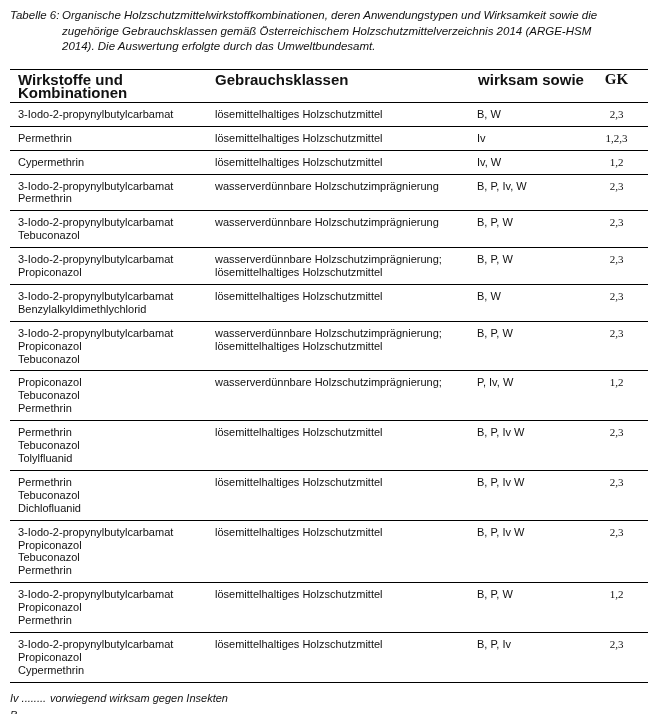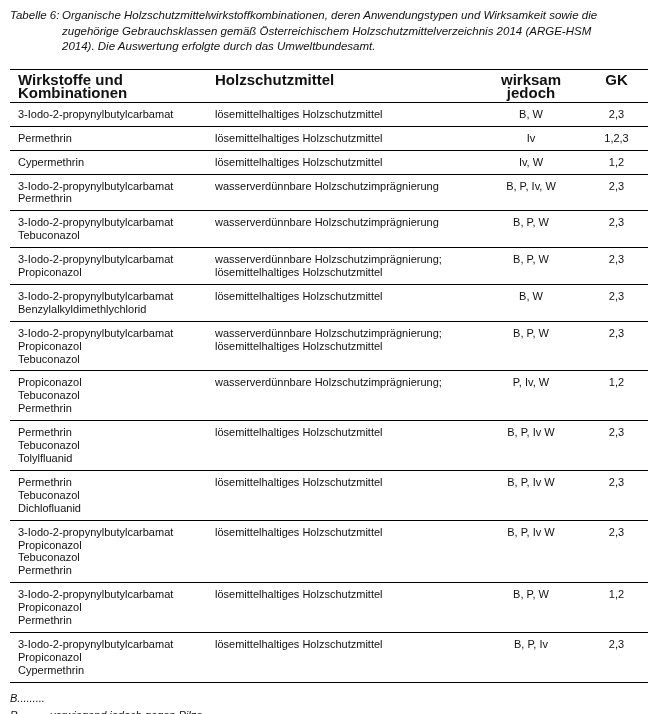--- a/index.html
+++ b/index.html
@@ -25,22 +25,22 @@
     text-align:left; vertical-align:top;
   }
   td{
     border-bottom:1px solid #000;
     font-size:11px; line-height:12.9px; padding:5px 0;
     vertical-align:top;
   }
   tbody tr:last-child td{ border-bottom:1.6px solid #000; }
   .c1{ width:205px; padding-left:8px; white-space:pre-line; }
   .c2{ width:262px; white-space:pre-line; }
-  .c3{ width:108px; text-align:center; }
-  .c4{ width:63px; text-align:center; }
+  .c3{ width:108px; text-align:left; }
+  .c4{ width:63px; text-align:center;font-family:Liberation Serif, serif; }
   th.c3, th.c4{ text-align:center; }
   .rel{ position:relative; }
 
   
   .hl{ position:absolute; background:var(--hl); z-index:-1; }
   .hl-left{
     left:-4px; top:1px; width:114px; height:45px;
     clip-path:polygon(2px 6px, 60px 3px, 100px 1px, 110px 2px, 113px 9px, 108px 14px, 93px 15px, 94px 28px, 91px 43px, 60px 44px, 12px 45px, 3px 42px, 0px 31px, 2px 15px);
   }
   .hl-right{
@@ -63,22 +63,22 @@
     <div class="cap-label">Tabelle 6:</div>
     <div class="cap-text">Organische Holzschutzmittelwirkstoffkombinationen, deren Anwendungstypen und Wirksamkeit sowie die
 zugehörige Gebrauchsklassen gemäß Österreichischem Holzschutzmittelverzeichnis 2014 (ARGE-HSM
 2014). Die Auswertung erfolgte durch das Umweltbundesamt.</div>
   </div>
 
   <table>
     <thead>
       <tr>
         <th class="c1">Wirkstoffe und Kombinationen</th>
-        <th class="c2">Holzschutzmittel</th>
-        <th class="c3">wirksam jedoch</th>
+        <th class="c2">Gebrauchsklassen</th>
+        <th class="c3">wirksam sowie</th>
         <th class="c4">GK</th>
       </tr>
     </thead>
     <tbody>
       <tr>
         <td class="c1">3-Iodo-2-propynylbutylcarbamat</td>
         <td class="c2">lösemittelhaltiges Holzschutzmittel</td>
         <td class="c3">B, W</td>
         <td class="c4">2,3</td>
       </tr>
@@ -179,20 +179,24 @@
 Cypermethrin</td>
         <td class="c2">lösemittelhaltiges Holzschutzmittel</td>
         <td class="c3">B, P, Iv</td>
         <td class="c4">2,3</td>
       </tr>
     </tbody>
   </table>
 
   <div class="footnotes">
     <div class="fn">
+      <span class="fn-label">Iv ........</span>
+      <span class="fn-text">vorwiegend wirksam gegen Insekten</span>
+    </div>
+    <div class="fn">
       <span class="fn-label">B.........</span>
     </div>
     <div class="fn">
       <span class="fn-label">P.........</span>
       <span class="fn-text">vorwiegend jedoch gegen Pilze</span>
     </div>
     <div class="fn">
       <span class="fn-label">W........</span>
     </div>
     <div class="fn">

